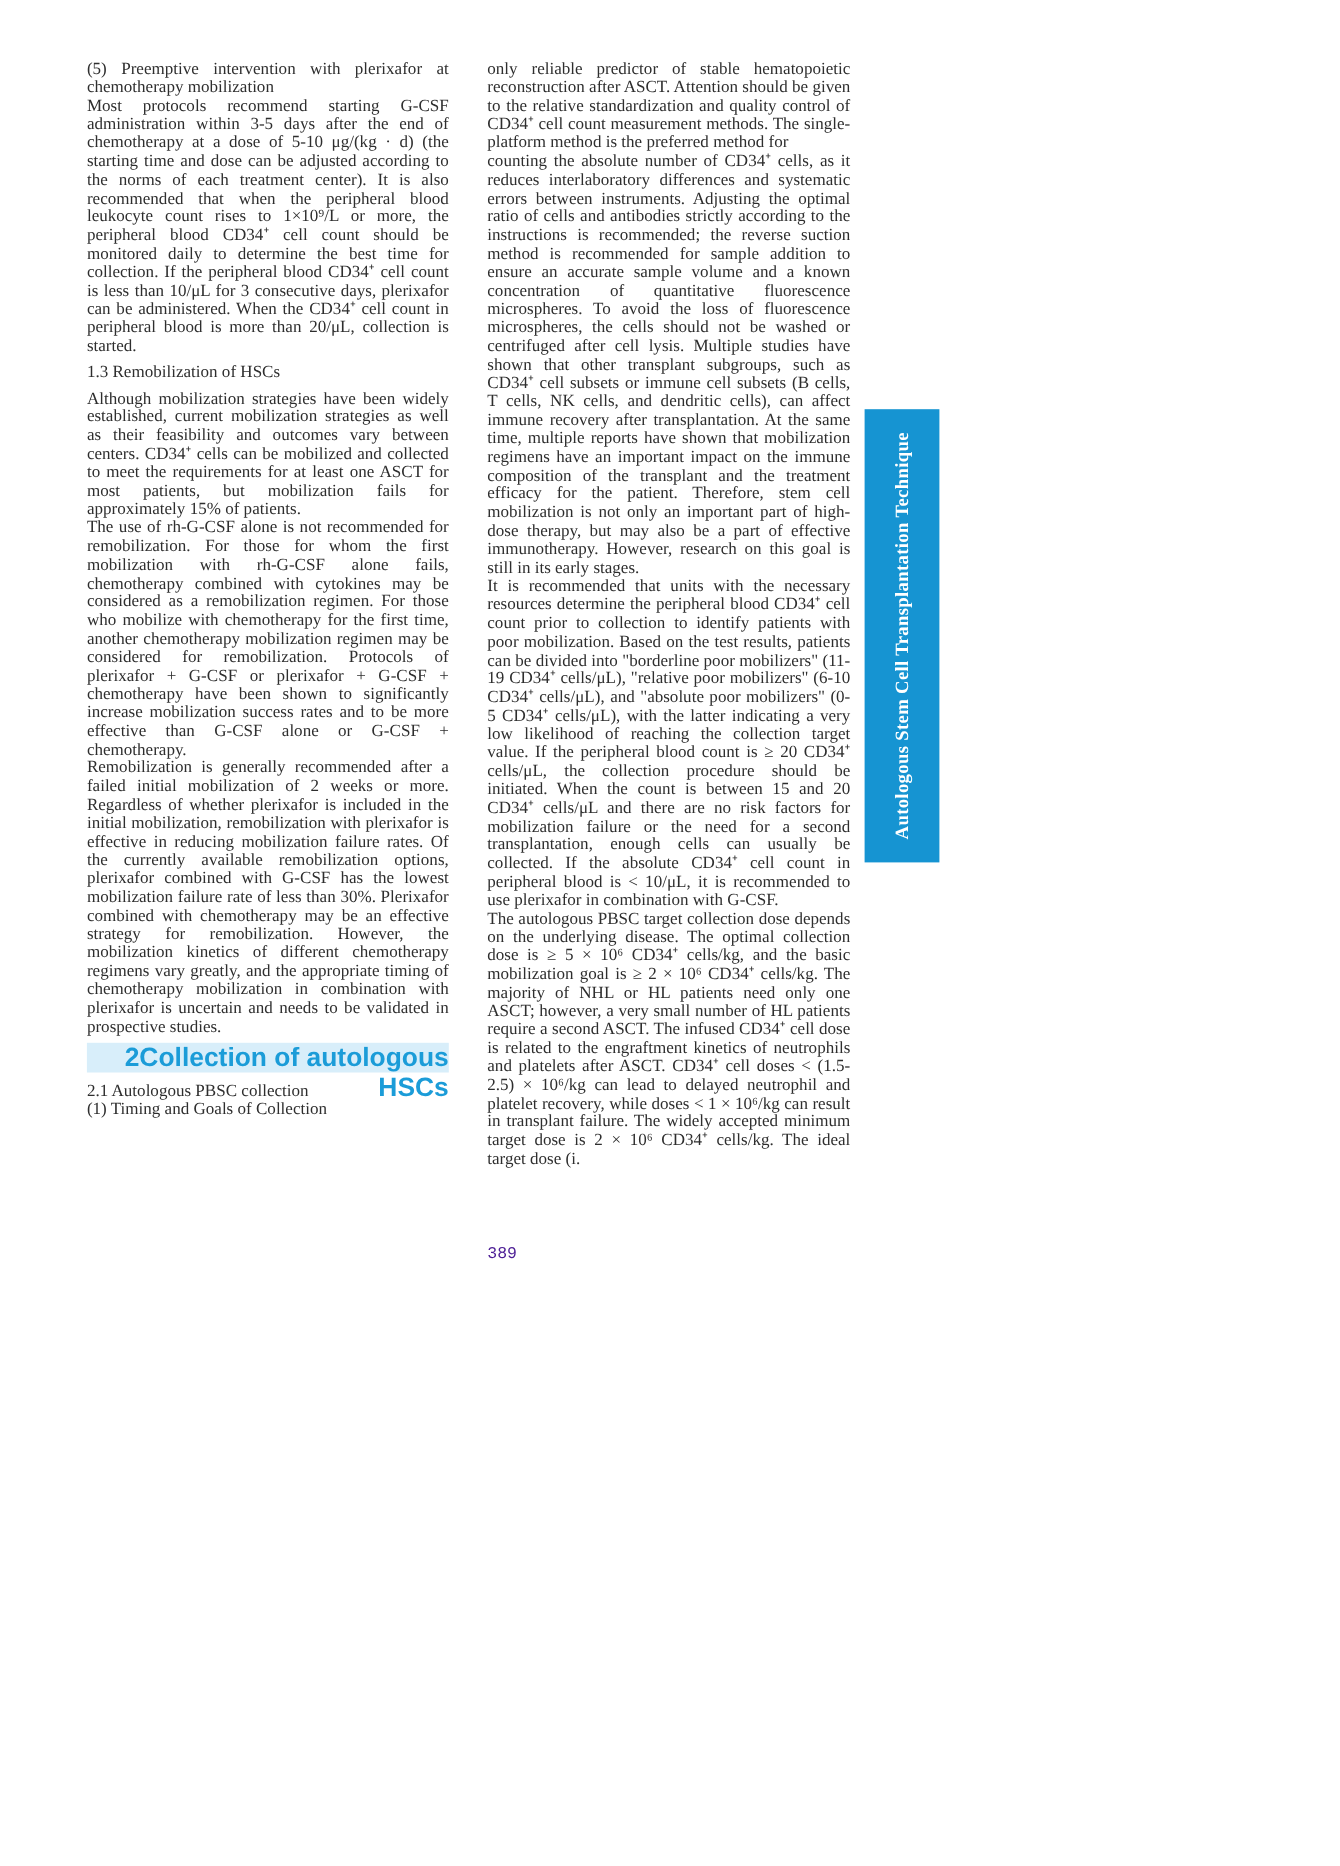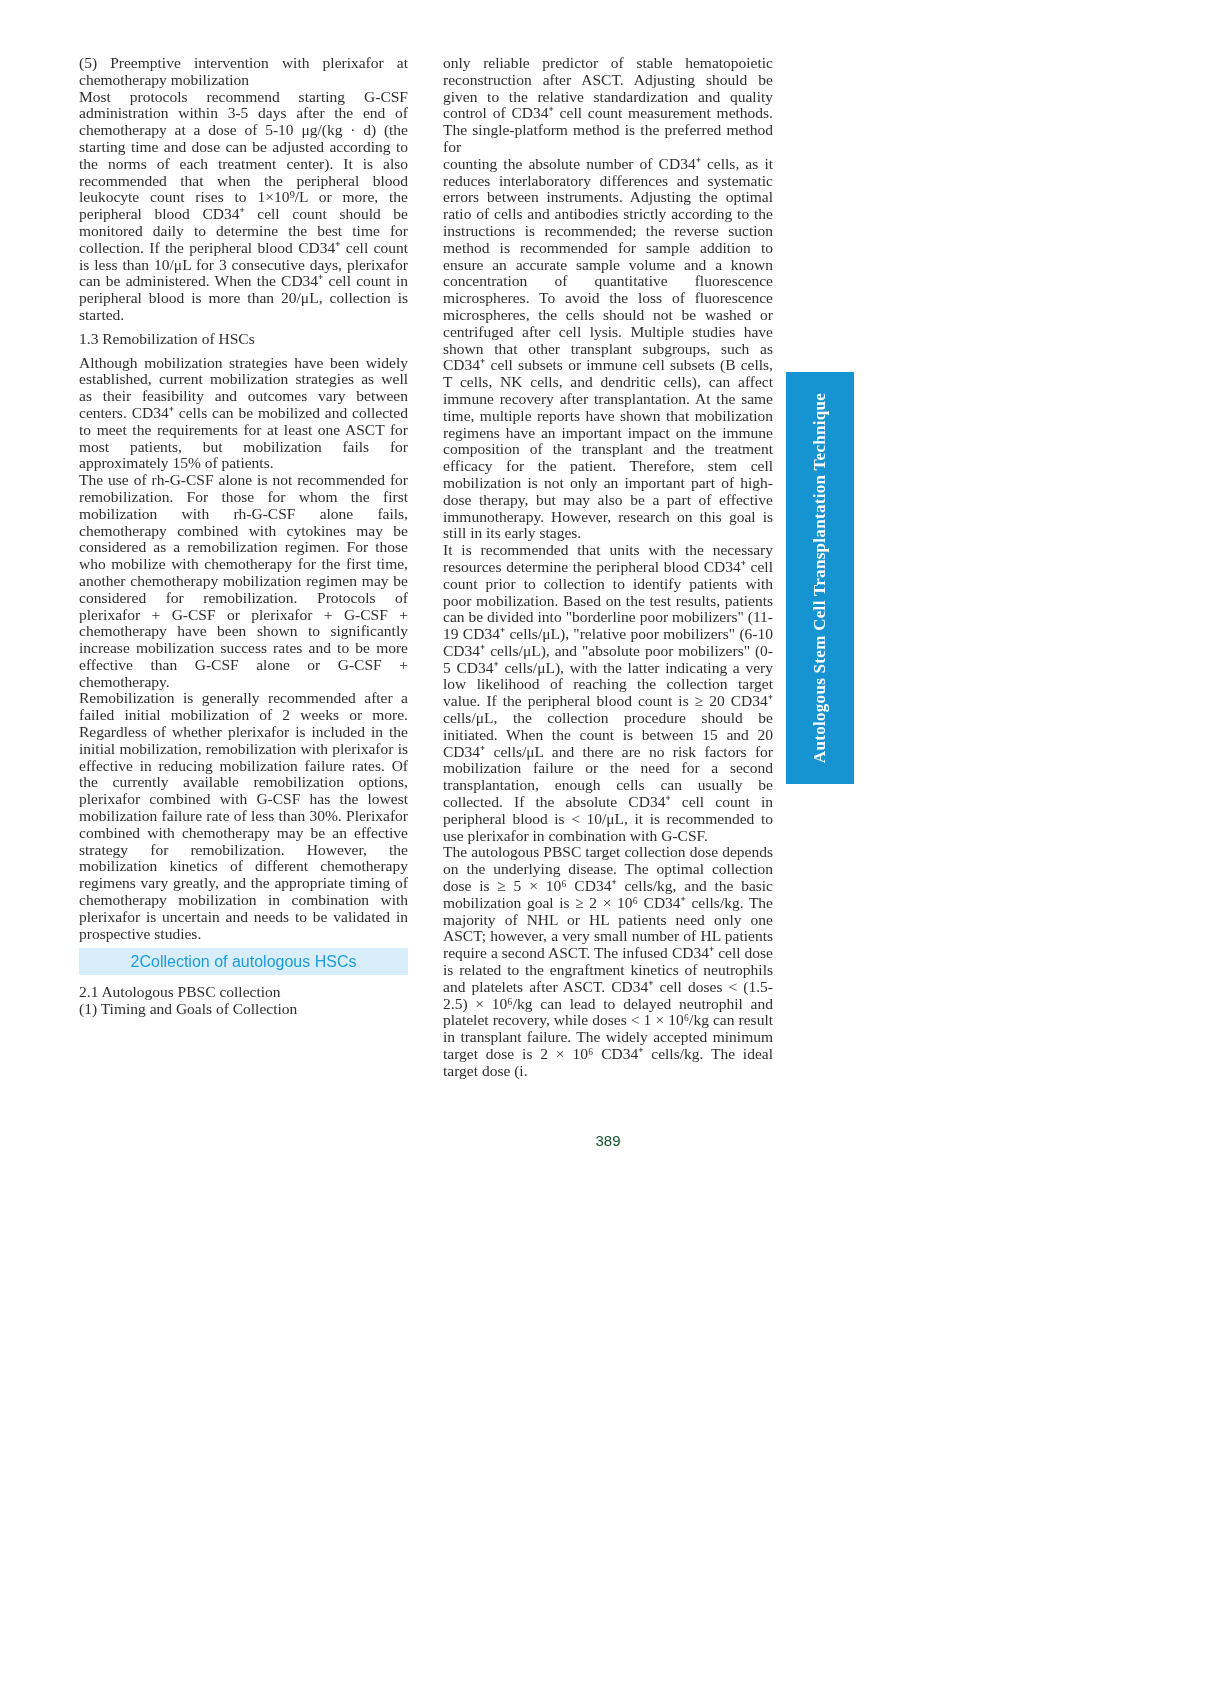--- a/index.html
+++ b/index.html
@@ -22,25 +22,25 @@
   .col-left  { left: 79px;  width: 329px; }
   .col-right { left: 443px; width: 330px; }
   .para { margin: 0; }
   .subhead { margin: 7px 0; }
   .subhead-21 { margin: 9px 0 0; }
   .band {
     margin: 6px 0 9px;
     background: #d8eefa;
     color: #1b9cd8;
     font-family: "Liberation Sans", sans-serif;
-    font-weight: normal;
-    font-size: 16px;
+    font-weight: bold;
+    font-size: 24px;
     line-height: 27px;
     height: 27px;
-    text-align: center;
+    text-align: right;
   }
   .side-tab {
     position: absolute;
     left: 786px;
     top: 372px;
     width: 68px;
     height: 412px;
     background: #1694d2;
     display: flex;
     align-items: center;
@@ -54,24 +54,24 @@
     font-family: "Liberation Serif", serif;
     font-size: 17px;
     font-weight: 600;
     letter-spacing: 0.3px;
   }
   .page-number {
     position: absolute;
     left: 443px;
     top: 1132px;
     width: 330px;
-    text-align: center;
-    font-family: Liberation Sans, sans-serif;
+    text-align: left;
+    font-family: Liberation Mono, monospace;
     font-size: 15px;
-    color: #14532d;
+    color: #4c1d95;
   }
 </style>
 </head>
 <body>
 
 <div class="page">
 
   <div class="col col-left">
     <p class="para">(5) Preemptive intervention with plerixafor at chemotherapy mobilization</p>
     <p class="para">Most protocols recommend starting G-CSF administration within 3-5 days after the end of chemotherapy at a dose of 5-10 μg/(kg · d) (the starting time and dose can be adjusted according to the norms of each treatment center). It is also recommended that when the peripheral blood leukocyte count rises to 1×10⁹/L or more, the peripheral blood CD34⁺ cell count should be monitored daily to determine the best time for collection. If the peripheral blood CD34⁺ cell count is less than 10/μL for 3 consecutive days, plerixafor can be administered. When the CD34⁺ cell count in peripheral blood is more than 20/μL, collection is started.</p>
@@ -80,21 +80,21 @@
     <p class="para">The use of rh-G-CSF alone is not recommended for remobilization. For those for whom the first mobilization with rh-G-CSF alone fails, chemotherapy combined with cytokines may be considered as a remobilization regimen. For those who mobilize with chemotherapy for the first time, another chemotherapy mobilization regimen may be considered for remobilization. Protocols of plerixafor + G-CSF or plerixafor + G-CSF + chemotherapy have been shown to significantly increase mobilization success rates and to be more effective than G-CSF alone or G-CSF + chemotherapy.</p>
     <p class="para">Remobilization is generally recommended after a failed initial mobilization of 2 weeks or more. Regardless of whether plerixafor is included in the initial mobilization, remobilization with plerixafor is effective in reducing mobilization failure rates. Of the currently available remobilization options, plerixafor combined with G-CSF has the lowest mobilization failure rate of less than 30%. Plerixafor combined with chemotherapy may be an effective strategy for remobilization. However, the mobilization kinetics of different chemotherapy regimens vary greatly, and the appropriate timing of chemotherapy mobilization in combination with plerixafor is uncertain and needs to be validated in prospective studies.</p>
     <div class="band">
       <span>2Collection of autologous HSCs</span>
     </div>
     <p class="subhead subhead-21">2.1 Autologous PBSC collection</p>
     <p class="para">(1) Timing and Goals of Collection</p>
   </div>
 
   <div class="col col-right">
-    <p class="para">only reliable predictor of stable hematopoietic reconstruction after ASCT. Adjusting should be given to the relative standardization and quality control of CD34⁺ cell count measurement methods. The single-platform method is the preferred method for</p>
+    <p class="para">only reliable predictor of stable hematopoietic reconstruction after ASCT. Attention should be given to the relative standardization and quality control of CD34⁺ cell count measurement methods. The single-platform method is the preferred method for</p>
     <p class="para">counting the absolute number of CD34⁺ cells, as it reduces interlaboratory differences and systematic errors between instruments. Adjusting the optimal ratio of cells and antibodies strictly according to the instructions is recommended; the reverse suction method is recommended for sample addition to ensure an accurate sample volume and a known concentration of quantitative fluorescence microspheres. To avoid the loss of fluorescence microspheres, the cells should not be washed or centrifuged after cell lysis. Multiple studies have shown that other transplant subgroups, such as CD34⁺ cell subsets or immune cell subsets (B cells, T cells, NK cells, and dendritic cells), can affect immune recovery after transplantation. At the same time, multiple reports have shown that mobilization regimens have an important impact on the immune composition of the transplant and the treatment efficacy for the patient. Therefore, stem cell mobilization is not only an important part of high-dose therapy, but may also be a part of effective immunotherapy. However, research on this goal is still in its early stages.</p>
     <p class="para">It is recommended that units with the necessary resources determine the peripheral blood CD34⁺ cell count prior to collection to identify patients with poor mobilization. Based on the test results, patients can be divided into "borderline poor mobilizers" (11-19 CD34⁺ cells/μL), "relative poor mobilizers" (6-10 CD34⁺ cells/μL), and "absolute poor mobilizers" (0-5 CD34⁺ cells/μL), with the latter indicating a very low likelihood of reaching the collection target value. If the peripheral blood count is ≥ 20 CD34⁺ cells/μL, the collection procedure should be initiated. When the count is between 15 and 20 CD34⁺ cells/μL and there are no risk factors for mobilization failure or the need for a second transplantation, enough cells can usually be collected. If the absolute CD34⁺ cell count in peripheral blood is &lt; 10/μL, it is recommended to use plerixafor in combination with G-CSF.</p>
     <p class="para">The autologous PBSC target collection dose depends on the underlying disease. The optimal collection dose is ≥ 5 × 10⁶ CD34⁺ cells/kg, and the basic mobilization goal is ≥ 2 × 10⁶ CD34⁺ cells/kg. The majority of NHL or HL patients need only one ASCT; however, a very small number of HL patients require a second ASCT. The infused CD34⁺ cell dose is related to the engraftment kinetics of neutrophils and platelets after ASCT. CD34⁺ cell doses &lt; (1.5-2.5) × 10⁶/kg can lead to delayed neutrophil and platelet recovery, while doses &lt; 1 × 10⁶/kg can result in transplant failure. The widely accepted minimum target dose is 2 × 10⁶ CD34⁺ cells/kg. The ideal target dose (i.</p>
   </div>
 
   <div class="side-tab">
     <span class="side-tab-text">Autologous Stem Cell Transplantation Technique</span>
   </div>
 
   <div class="page-number">389</div>

